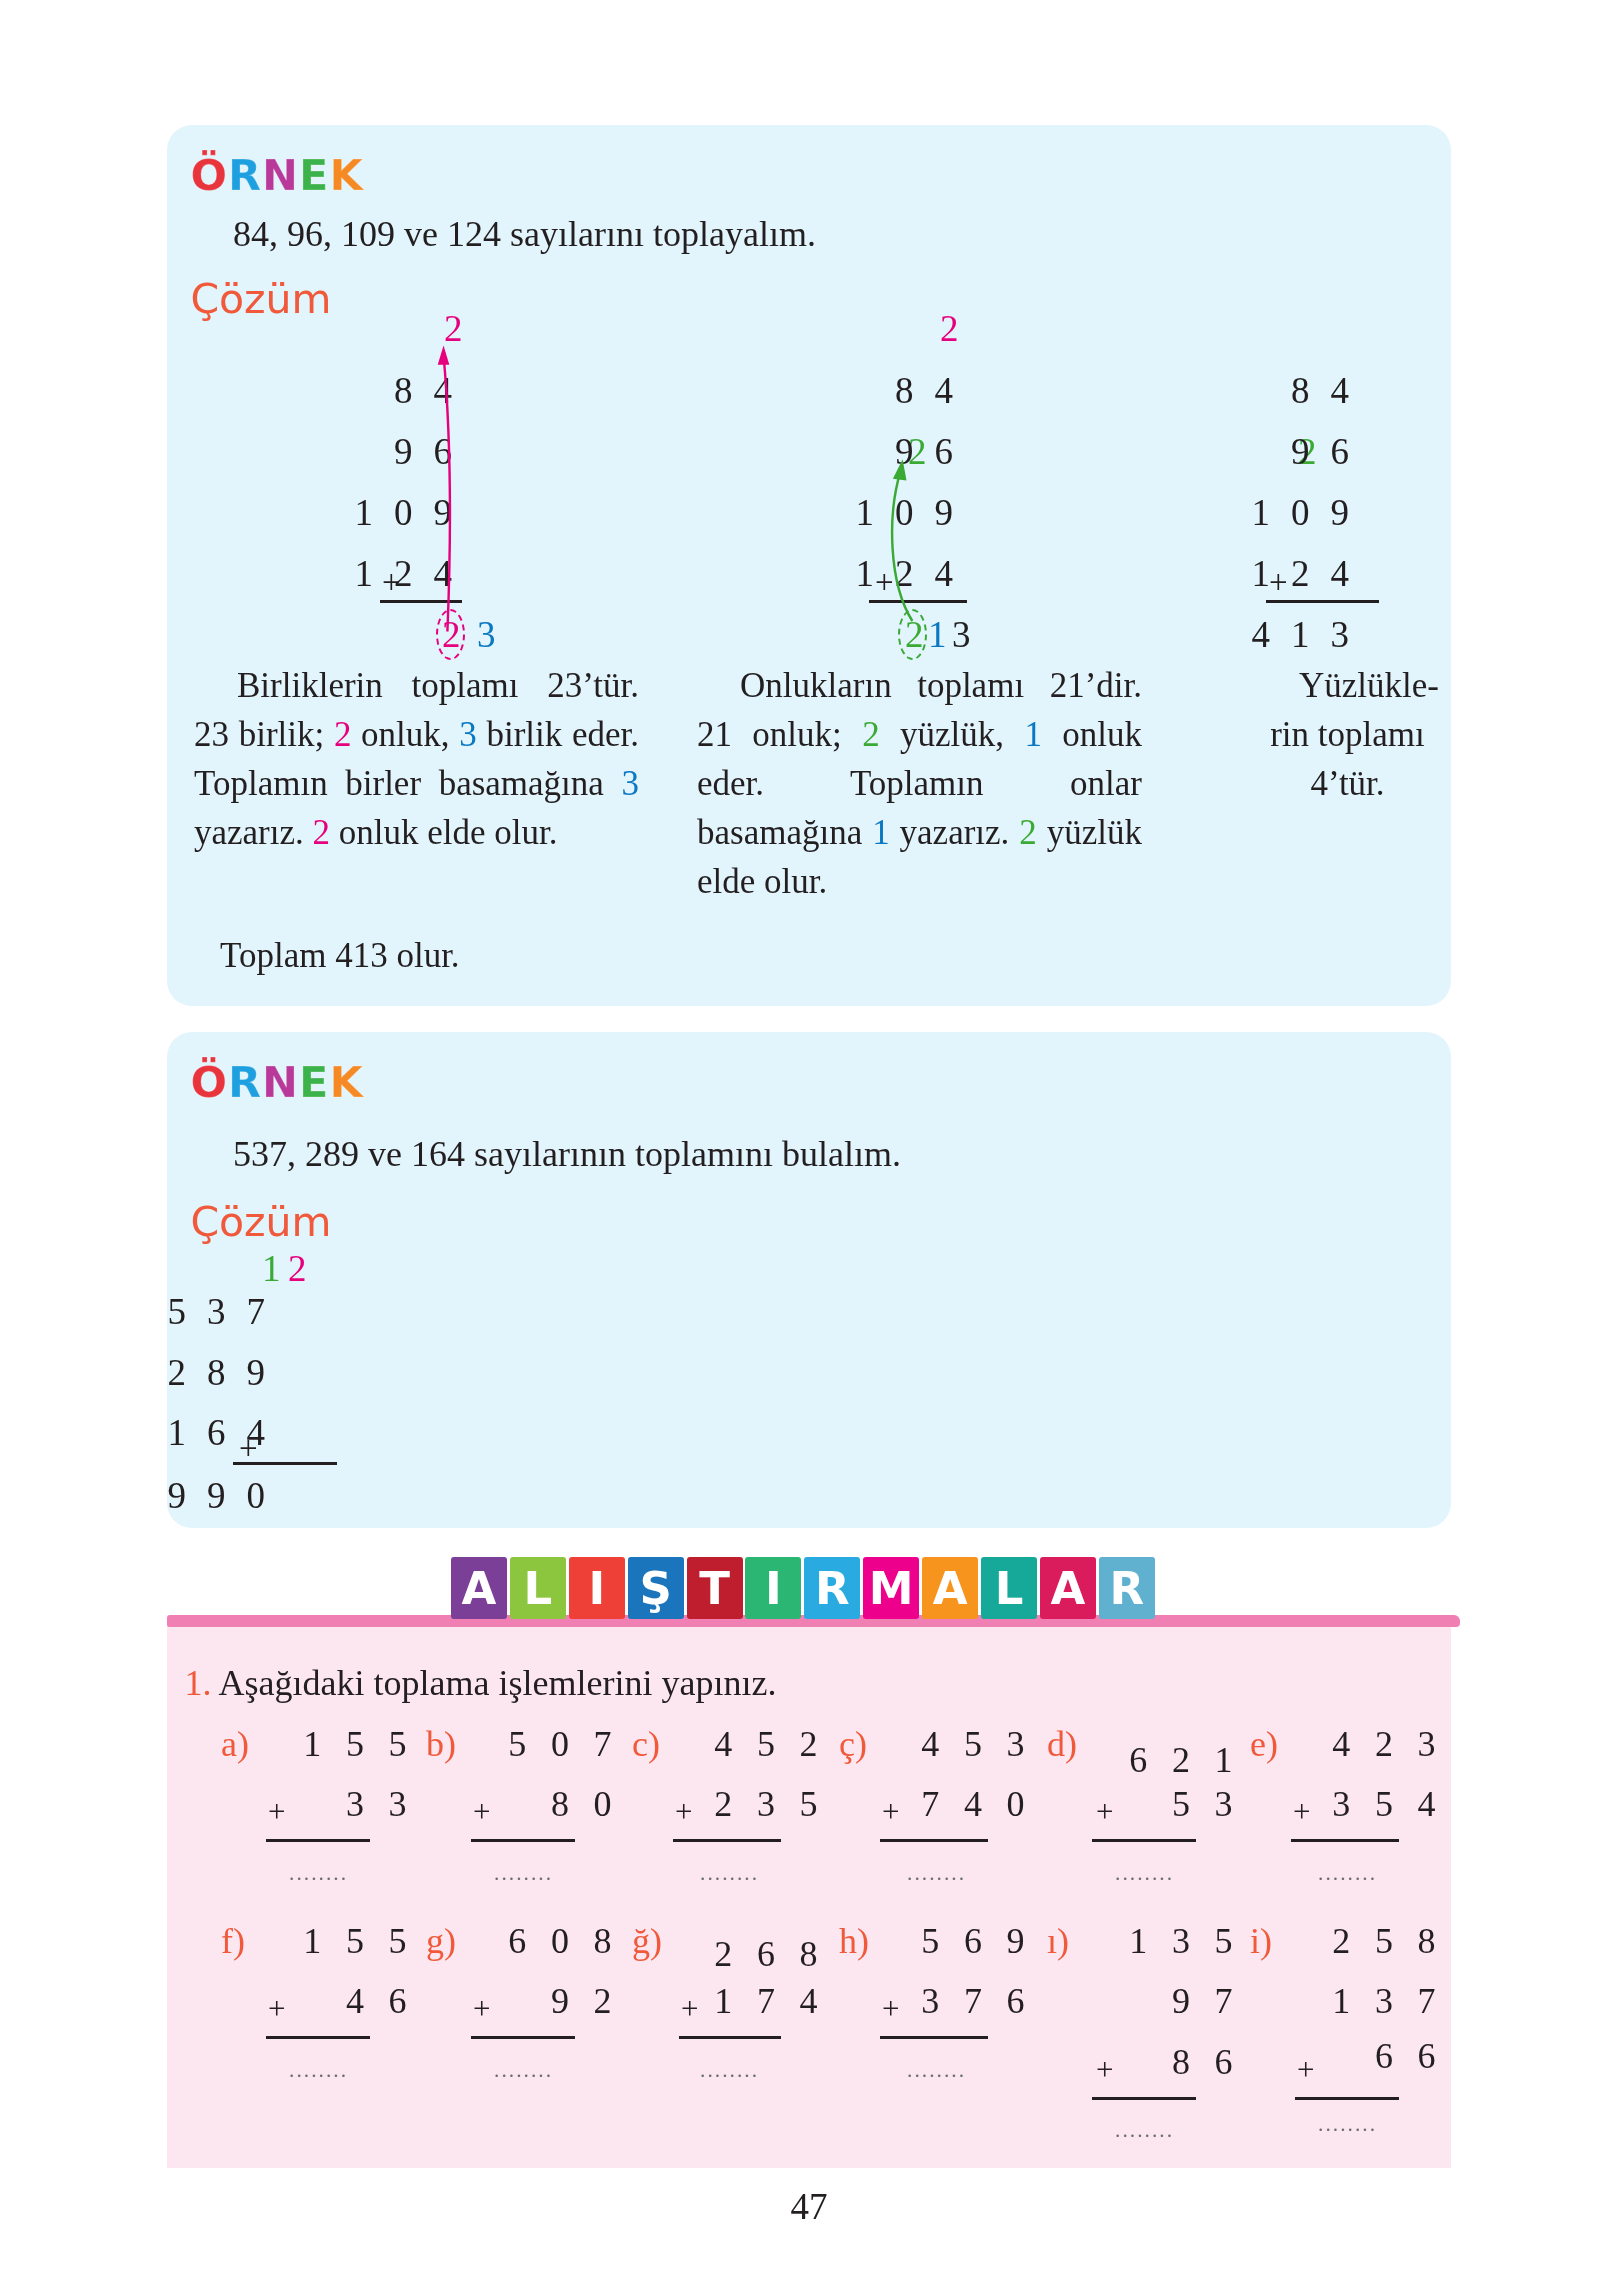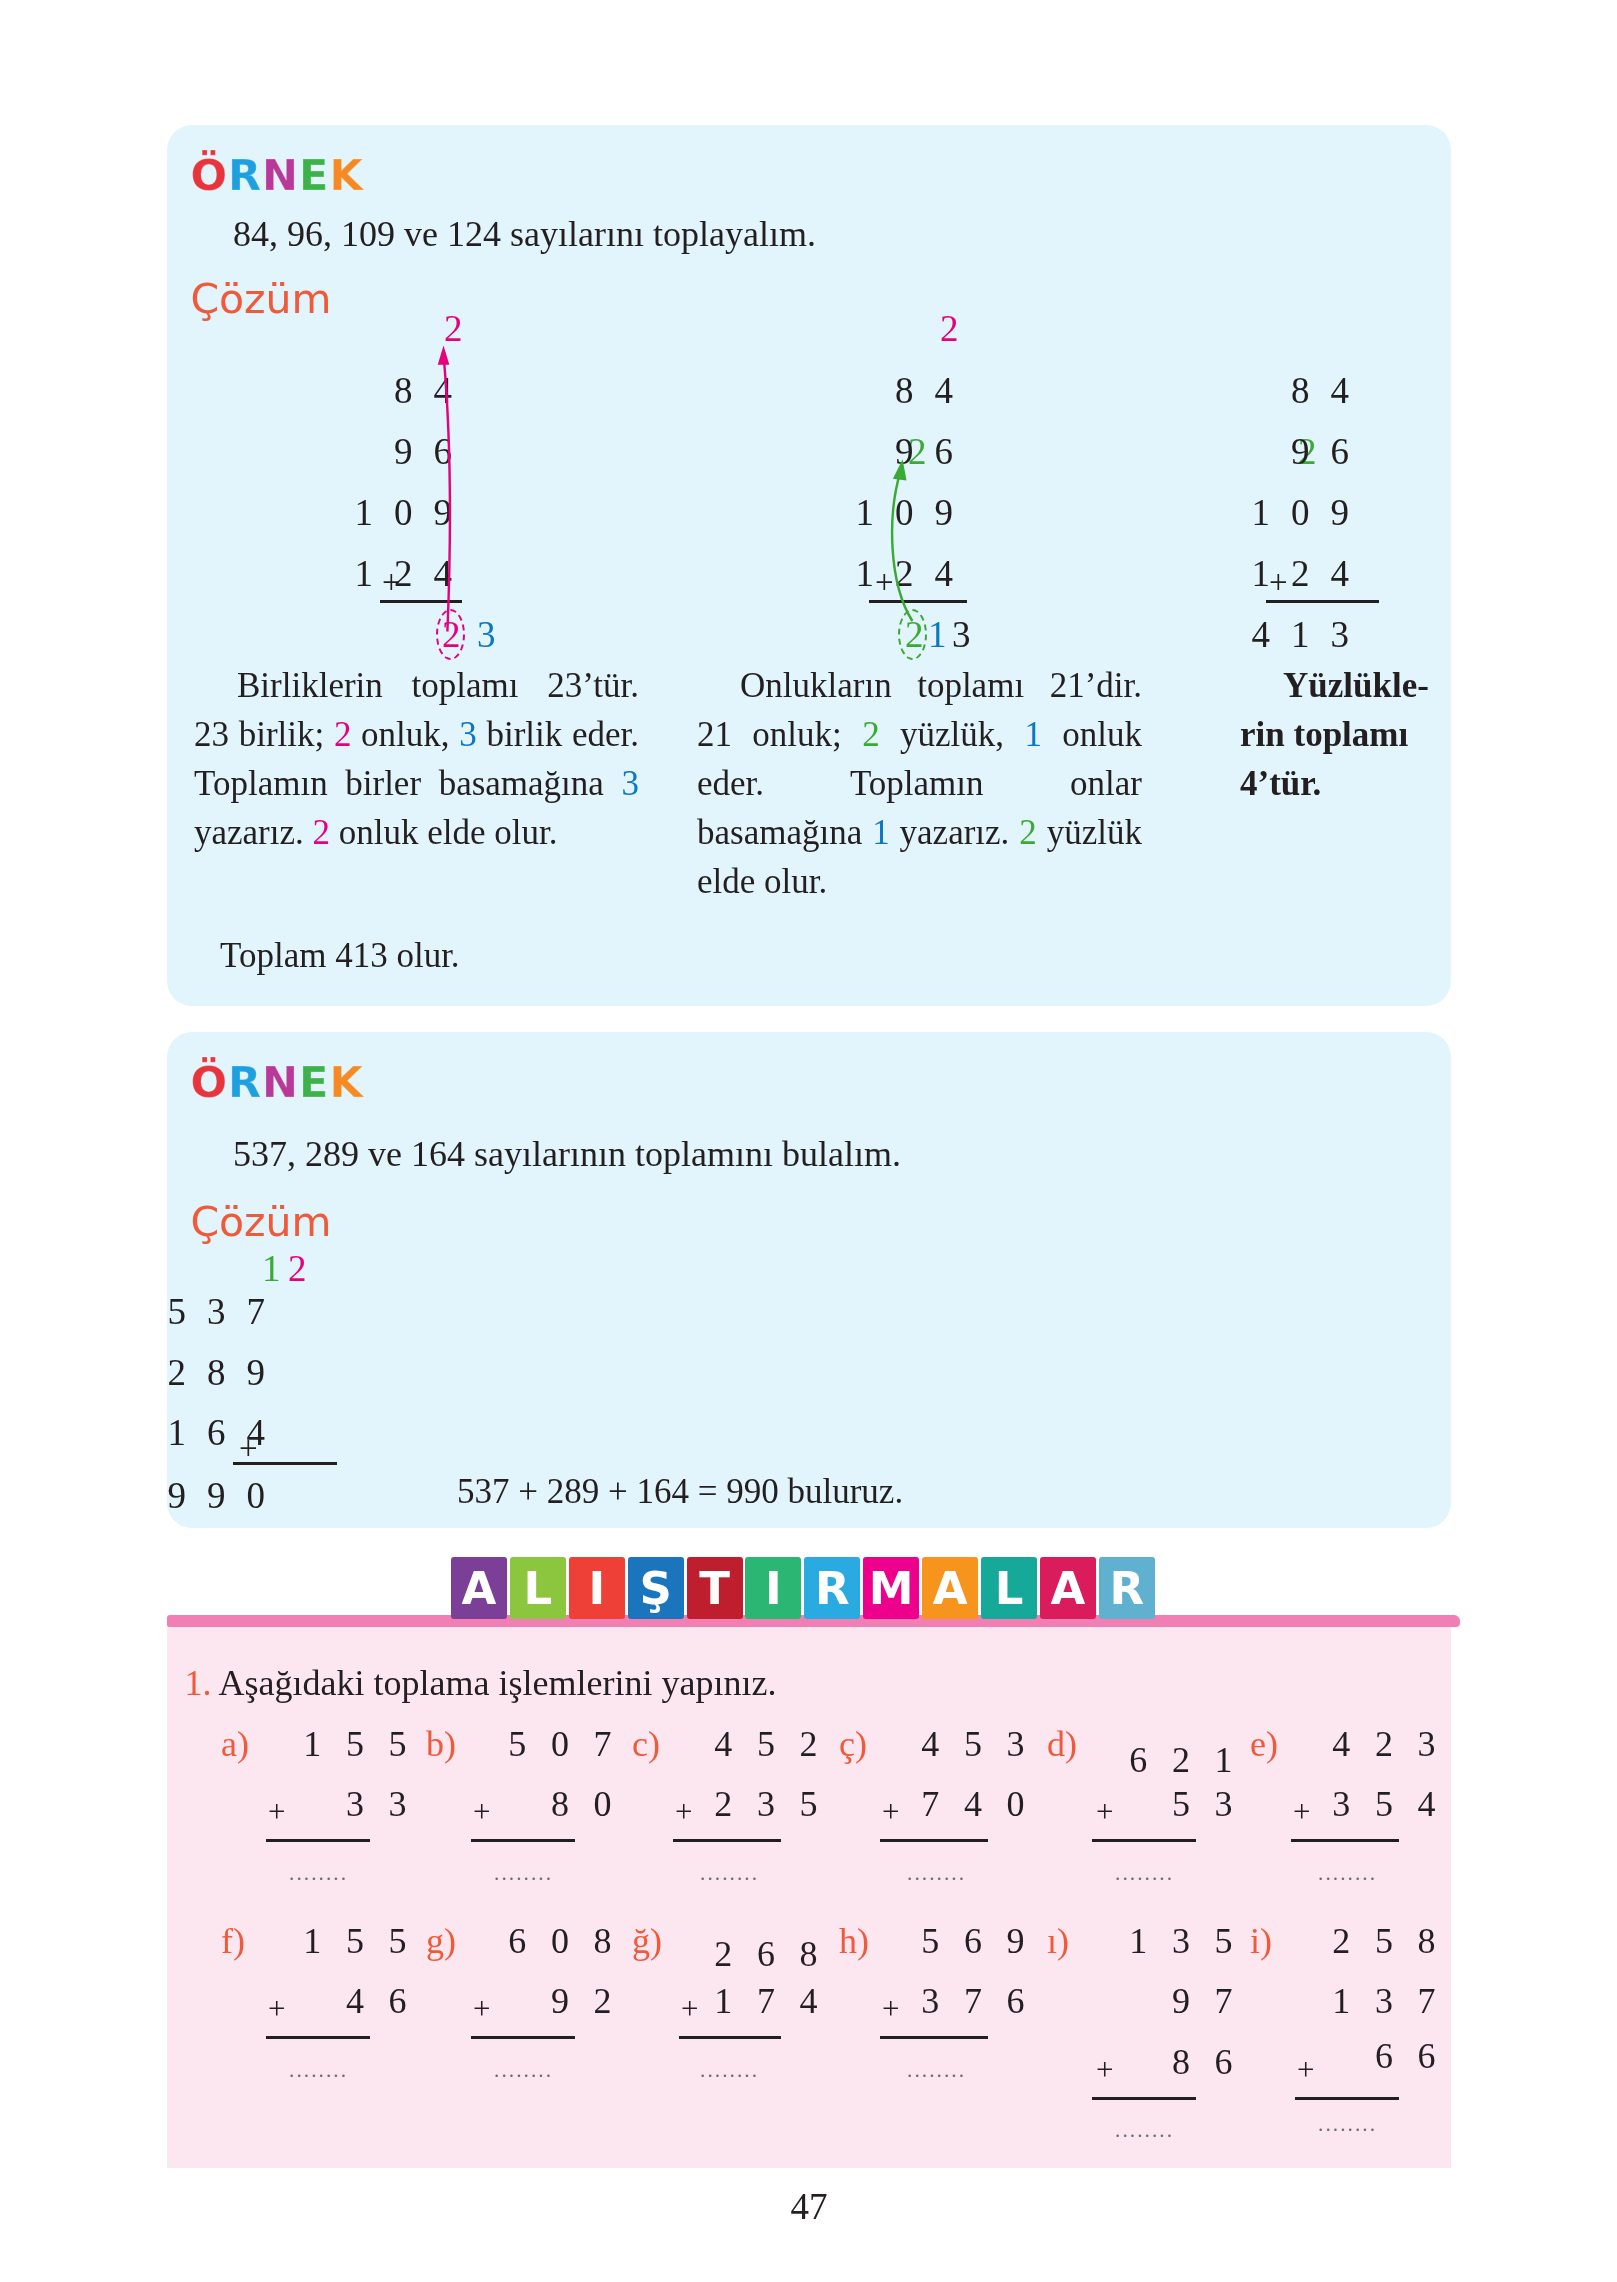--- a/index.html
+++ b/index.html
@@ -92,21 +92,21 @@
 
   <div>
     <div class="num" style="right:96px; top:247px;">8 4</div>
     <div class="num green" style="left:1131px; top:308px;">2</div>
     <div class="num" style="right:96px; top:308px;">9 6</div>
     <div class="num" style="right:96px; top:369px;">1 0 9</div>
     <div class="plus" style="left:1102px; top:441px;">+</div>
     <div class="num" style="right:96px; top:430px;">1 2 4</div>
     <div class="hline" style="left:1099px; width:113px; top:475px;"></div>
     <div class="num" style="right:96px; top:491px;">4 1 3</div>
-    <div class="para" style="left:1073px; top:536px; width:215px; text-align:left;font-weight:bold;">
+    <div class="para" style="left:1073px; top:536px; width:215px; text-align:center;">
       <div style="padding-left:43px;">Yüzlükle-</div>
       <div>rin toplamı</div>
       <div>4’tür.</div>
     </div>
   </div>
 
   <div class="para" style="left:53px; top:806px;">Toplam 413 olur.</div>
 </div>
 
 <div class="box" id="box2">
@@ -118,21 +118,20 @@
   <div>
     <div class="num green" style="left:95px; top:218px;">1</div>
     <div class="num pink" style="left:121px; top:218px;">2</div>
     <div class="num" style="right:1180px; top:261px;">5 3 7</div>
     <div class="num" style="right:1180px; top:322px;">2 8 9</div>
     <div class="plus" style="left:72px; top:400px;">+</div>
     <div class="num" style="right:1180px; top:382px;">1 6 4</div>
     <div class="hline" style="left:66px; width:104px; top:430px;"></div>
     <div class="num" style="right:1180px; top:445px;">9 9 0</div>
   </div>
-  <div class="para" style="left:290px; top:435px;">537 + 289 + 164 = 990 buluruz.</div>
 </div>
 
 <div id="stripe"></div>
 <div id="banner">
   <div class="tile" style="background:#7b3f98">A</div>
   <div class="tile" style="background:#8cc63f">L</div>
   <div class="tile" style="background:#ee4036">I</div>
   <div class="tile" style="background:#1b75bc">Ş</div>
   <div class="tile" style="background:#be1e2d">T</div>
   <div class="tile" style="background:#2bb673">I</div>

